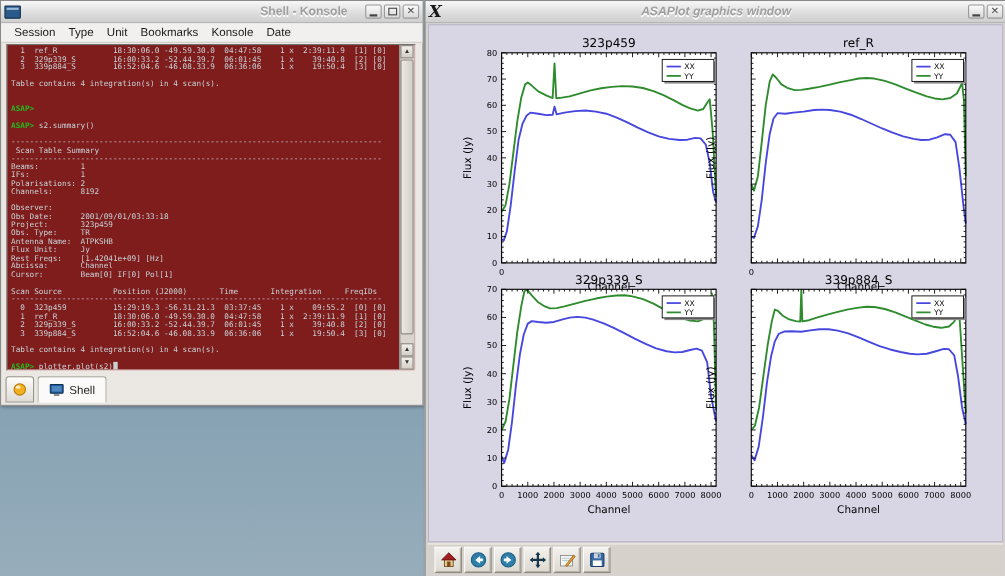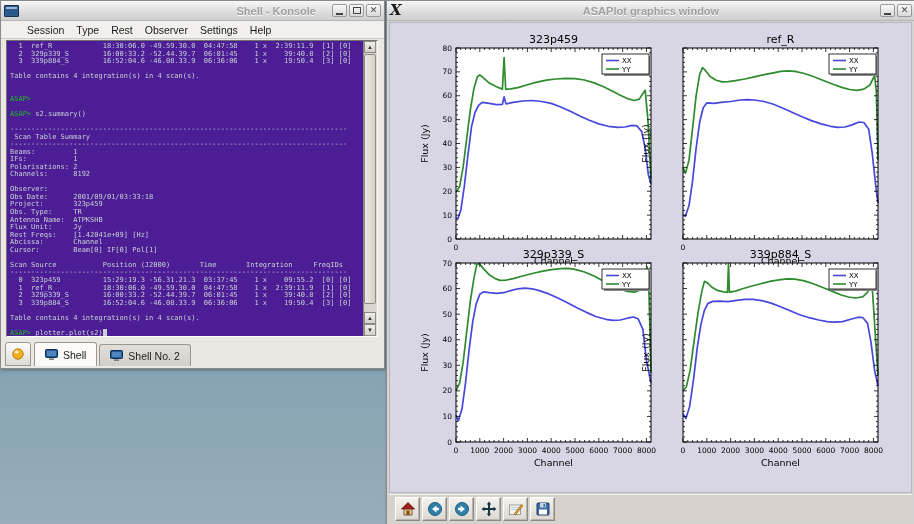--- a/index.html
+++ b/index.html
@@ -10,36 +10,36 @@
   }
   
   .window{position:absolute;background:#ebe8e3;border:1px solid #8a8a8a;box-shadow:1px 1px 3px rgba(0,0,0,.35);}
   .titlebar{height:19px;background:linear-gradient(to bottom,#f7f7f7,#dcdcdc 60%,#cfcfcf);border-bottom:1px solid #b5b5b5;display:flex;align-items:center;padding:0 3px;position:relative;}
   .titlebar .title{font-size:11px;font-weight:bold;color:#9f9f9f;text-shadow:0 1px 0 #ffffff;white-space:nowrap;}
   .winbtn{width:15px;height:13px;margin-left:2px;background:linear-gradient(#fafafa,#d8d8d8);border:1px solid #9a9a9a;border-radius:2px;display:flex;align-items:center;justify-content:center;font-size:9px;line-height:9px;color:#444;box-sizing:border-box;}
   .winbtn .sq{width:6px;height:5px;border:1px solid #444;display:block;}
   .winbtn .mn{width:7px;height:2px;background:#444;display:block;margin-top:6px;}
   
   #konsole{left:0;top:0;width:383px;height:367px;}
-  #konsole .menubar{height:17px;background:#f1f0ee;border-bottom:1px solid #cfcdc9;display:flex;align-items:center;padding-left:20px;}
+  #konsole .menubar{height:17px;background:#f1f0ee;border-bottom:1px solid #cfcdc9;display:flex;align-items:center;padding-left:6px;}
   .menu-item{font-size:10.5px;color:#1a1a1a;padding:1px 6px;}
-  #term-frame{position:absolute;left:5px;top:39px;width:372px;height:297px;border:1px solid #707070;border-right-color:#fff;border-bottom-color:#fff;background:#4c1d95;box-sizing:border-box;display:flex;justify-content:flex-end;}
+  #term-frame{position:absolute;left:5px;top:39px;width:372px;height:297px;border:1px solid #707070;border-right-color:#fff;border-bottom-color:#fff;background:#7f1d1d;box-sizing:border-box;display:flex;justify-content:flex-end;}
   #term-text{flex:1;padding:2px 0 0 3px;font-family:"DejaVu Sans Mono","Liberation Mono",monospace;font-size:7px;line-height:7.55px;white-space:pre;color:#c8d2d6;overflow:hidden;}
-  #term-text .g{color:#1fbf1f;}
+  #term-text .g{color:#1fbf1f;font-weight:bold;}
   #term-text .cur{background:#c8d2d6;color:#133240;}
   #term-scroll{width:13px;background:#d9d5ce;border-left:1px solid #8a8a8a;position:relative;}
   .sbtn{position:absolute;left:0;width:12px;height:12px;background:linear-gradient(#f2f0ec,#d4d0c8);border:1px solid #8f8b84;box-sizing:border-box;font-size:6px;line-height:10px;text-align:center;color:#333;}
   #sb-thumb{position:absolute;left:0;top:13px;width:12px;height:250px;background:linear-gradient(to right,#ece9e4,#d4d0c8);border:1px solid #8f8b84;box-sizing:border-box;border-radius:2px;}
   #tabbar{position:absolute;left:0;bottom:2px;height:25px;width:100%;display:flex;align-items:flex-end;padding-left:4px;box-sizing:border-box;}
   #new-session-btn{width:24px;height:22px;background:linear-gradient(#fdfdfc,#dedbd6);border:1px solid #9a978f;border-radius:3px 3px 0 0;display:flex;align-items:center;justify-content:center;margin-right:3px;}
   .tab{height:21px;display:flex;align-items:center;gap:5px;padding:0 10px;border:1px solid #9a978f;border-bottom:none;border-radius:3px 3px 0 0;background:linear-gradient(#e2dfda,#d2cfc9);font-size:10.5px;color:#222;margin-right:2px;}
   .tab.active{background:#fbfaf8;height:23px;font-weight:normal;}
   
   #asaplot{left:386px;top:0;width:528px;height:524px;background:#d6d2cf;}
-  #asaplot .titlebar .title{position:absolute;left:0;right:0;text-align:center;}
+  #asaplot .titlebar .title{position:absolute;left:0;right:0;text-align:center;font-style:italic;}
   #fig-canvas{position:absolute;left:2px;top:21px;width:523px;height:471px;background:#d8d5e4;border:1px solid #b9b6c4;box-sizing:border-box;}
   .chart{position:absolute;width:245px;height:255px;}
   .chart svg{overflow:visible;}
   #plot-toolbar{position:absolute;left:2px;top:493px;width:523px;height:28px;background:#d6d2cb;display:flex;align-items:center;gap:2px;padding-left:6px;box-sizing:border-box;border-top:1px solid #f2f0ec;}
   .tool-btn{width:23px;height:22px;background:linear-gradient(#f4f2ee,#dcd8d1);border:1px solid #fff;border-right-color:#8f8b84;border-bottom-color:#8f8b84;box-shadow:inset -1px -1px 0 #b8b4ac;display:flex;align-items:center;justify-content:center;}
   .x11{font-family:"DejaVu Serif",serif;font-style:italic;font-weight:bold;font-size:15px;color:#1a1a1a;line-height:15px;margin-right:4px;}
   .kicon{width:13px;height:10px;background:#2a5a8a;border:1px solid #16314e;border-radius:1px;margin-right:4px;position:relative;}
   .kicon:before{content:"";position:absolute;left:1px;top:1px;right:1px;height:2px;background:#9ab8d8;}
   .spacer{flex:1;}
 </style>
@@ -55,24 +55,24 @@
         <span class="mn"></span>
       </span>
     <span class="winbtn">
         <span class="sq"></span>
       </span>
     <span class="winbtn">✕</span>
   </div>
   <div class="menubar" id="konsole-menubar">
       <span class="menu-item">Session</span>
       <span class="menu-item">Type</span>
-      <span class="menu-item">Rest</span>
-      <span class="menu-item">Observer</span>
-      <span class="menu-item">Settings</span>
-      <span class="menu-item">Help</span>
+      <span class="menu-item">Unit</span>
+      <span class="menu-item">Bookmarks</span>
+      <span class="menu-item">Konsole</span>
+      <span class="menu-item">Date</span>
     </div>
   <div id="term-frame">
     <div id="term-text"><div>  1  ref_R            18:30:06.0 -49.59.30.0  04:47:58    1 x  2:39:11.9  [1] [0]</div><div>  2  329p339_S        16:00:33.2 -52.44.39.7  06:01:45    1 x    39:40.8  [2] [0]</div><div>  3  339p884_S        16:52:04.6 -46.08.33.9  06:36:06    1 x    19:50.4  [3] [0]</div><div> </div><div>Table contains 4 integration(s) in 4 scan(s).</div><div> </div><div> </div><div><span class="g">ASAP&gt;</span></div><div> </div><div><span class="g">ASAP&gt;</span><span> s2.summary()</span></div><div> </div><div>--------------------------------------------------------------------------------</div><div> Scan Table Summary</div><div>--------------------------------------------------------------------------------</div><div>Beams:         1</div><div>IFs:           1</div><div>Polarisations: 2</div><div>Channels:      8192</div><div> </div><div>Observer:</div><div>Obs Date:      2001/09/01/03:33:18</div><div>Project:       323p459</div><div>Obs. Type:     TR</div><div>Antenna Name:  ATPKSHB</div><div>Flux Unit:     Jy</div><div>Rest Freqs:    [1.42041e+09] [Hz]</div><div>Abcissa:       Channel</div><div>Cursor:        Beam[0] IF[0] Pol[1]</div><div> </div><div>Scan Source           Position (J2000)       Time       Integration     FreqIDs</div><div>--------------------------------------------------------------------------------</div><div>  0  323p459          15:29:19.3 -56.31.21.3  03:37:45    1 x    09:55.2  [0] [0]</div><div>  1  ref_R            18:30:06.0 -49.59.30.0  04:47:58    1 x  2:39:11.9  [1] [0]</div><div>  2  329p339_S        16:00:33.2 -52.44.39.7  06:01:45    1 x    39:40.8  [2] [0]</div><div>  3  339p884_S        16:52:04.6 -46.08.33.9  06:36:06    1 x    19:50.4  [3] [0]</div><div> </div><div>Table contains 4 integration(s) in 4 scan(s).</div><div> </div><div><span class="g">ASAP&gt;</span><span> plotter.plot(s2)</span><span class="cur"> </span></div></div>
     <div id="term-scroll">
       <div class="sbtn" style="top:0;">▲</div>
       <div id="sb-thumb"></div>
       <div class="sbtn" style="bottom:12px;">▲</div>
       <div class="sbtn" style="bottom:0;">▼</div>
     </div>
   </div>
@@ -83,28 +83,20 @@
         <ellipse cx="5.5" cy="5" rx="2.2" ry="1.5" fill="#ffffff" opacity="0.75"></ellipse>
       </svg>
     </div>
   <div class="tab active">
         <svg width="13" height="11" viewBox="0 0 13 11">
           <rect x="0.5" y="0.5" width="12" height="8" rx="1" fill="#1d5a9e" stroke="#11304e"></rect>
           <rect x="2" y="2" width="9" height="5" fill="#4f86c0"></rect>
           <rect x="4" y="9.5" width="5" height="1.2" fill="#555"></rect>
         </svg>
         <span>Shell</span>
-      </div>
-      <div class="tab">
-        <svg width="13" height="11" viewBox="0 0 13 11">
-          <rect x="0.5" y="0.5" width="12" height="8" rx="1" fill="#1d5a9e" stroke="#11304e"></rect>
-          <rect x="2" y="2" width="9" height="5" fill="#4f86c0"></rect>
-          <rect x="4" y="9.5" width="5" height="1.2" fill="#555"></rect>
-        </svg>
-        <span>Shell No. 2</span>
       </div>
     </div>
 </div>
 
 <div class="window" id="asaplot">
   <div class="titlebar">
     <span class="x11">X</span>
     <span class="title">ASAPlot graphics window</span>
     <span class="spacer"></span>
     <span class="winbtn" style="z-index:2;">

